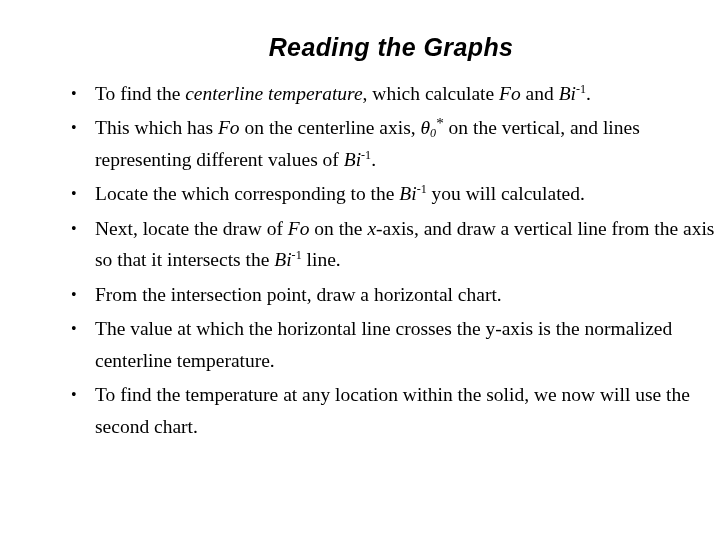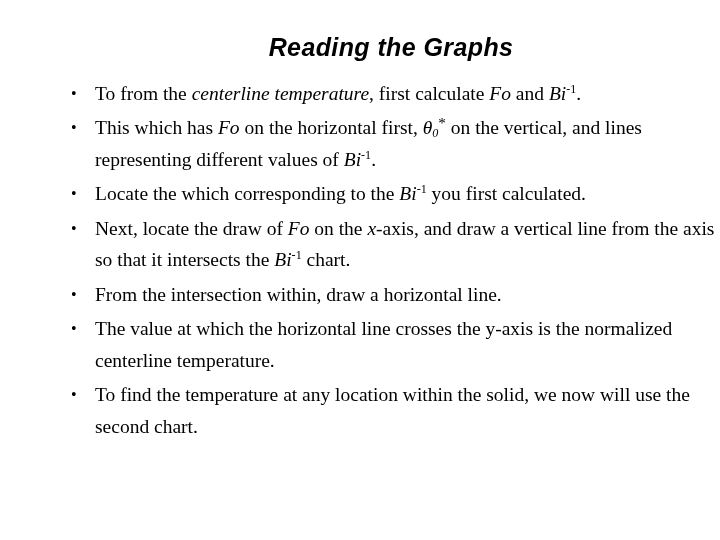--- a/index.html
+++ b/index.html
@@ -101,37 +101,37 @@
 </head>
 <body>
 
 <div id="slide">
 
   <div id="slide-title">Reading the Graphs</div>
 
   <ul id="bullet-list">
       <li class="bullet-item">
         <span class="bullet-marker">•</span>
-        <span class="bullet-text"><span>To from the </span><i class="var">centerline temperature</i><span>, first calculate </span><i class="var">Fo</i><span> and </span><i class="var">Bi</i><sup class="sup">-1</sup><span>.</span></span>
+        <span class="bullet-text"><span>To find the </span><i class="var">centerline temperature</i><span>, which calculate </span><i class="var">Fo</i><span> and </span><i class="var">Bi</i><sup class="sup">-1</sup><span>.</span></span>
       </li>
       <li class="bullet-item">
         <span class="bullet-marker">•</span>
-        <span class="bullet-text"><span>This which has </span><i class="var">Fo</i><span> on the horizontal first, </span><span class="theta">θ</span><sub class="sub">0</sub><sup class="star">*</sup><span> on the vertical, and lines representing different values of </span><i class="var">Bi</i><sup class="sup">-1</sup><span>.</span></span>
+        <span class="bullet-text"><span>This which has </span><i class="var">Fo</i><span> on the centerline axis, </span><span class="theta">θ</span><sub class="sub">0</sub><sup class="star">*</sup><span> on the vertical, and lines representing different values of </span><i class="var">Bi</i><sup class="sup">-1</sup><span>.</span></span>
       </li>
       <li class="bullet-item">
         <span class="bullet-marker">•</span>
-        <span class="bullet-text"><span>Locate the which corresponding to the </span><i class="var">Bi</i><sup class="sup">-1</sup><span> you first calculated.</span></span>
+        <span class="bullet-text"><span>Locate the which corresponding to the </span><i class="var">Bi</i><sup class="sup">-1</sup><span> you will calculated.</span></span>
       </li>
       <li class="bullet-item">
         <span class="bullet-marker">•</span>
-        <span class="bullet-text"><span>Next, locate the draw of </span><i class="var">Fo</i><span> on the </span><i class="var">x</i><span>-axis, and draw a vertical line from the axis so that it intersects the </span><i class="var">Bi</i><sup class="sup">-1</sup><span> chart.</span></span>
+        <span class="bullet-text"><span>Next, locate the draw of </span><i class="var">Fo</i><span> on the </span><i class="var">x</i><span>-axis, and draw a vertical line from the axis so that it intersects the </span><i class="var">Bi</i><sup class="sup">-1</sup><span> line.</span></span>
       </li>
       <li class="bullet-item">
         <span class="bullet-marker">•</span>
-        <span class="bullet-text"><span>From the intersection within, draw a horizontal line.</span></span>
+        <span class="bullet-text"><span>From the intersection point, draw a horizontal chart.</span></span>
       </li>
       <li class="bullet-item">
         <span class="bullet-marker">•</span>
         <span class="bullet-text"><span>The value at which the horizontal line crosses the y-axis is the normalized centerline temperature.</span></span>
       </li>
       <li class="bullet-item">
         <span class="bullet-marker">•</span>
         <span class="bullet-text"><span>To find the temperature at any location within the solid, we now will use the second chart.</span></span>
       </li>
     </ul>

